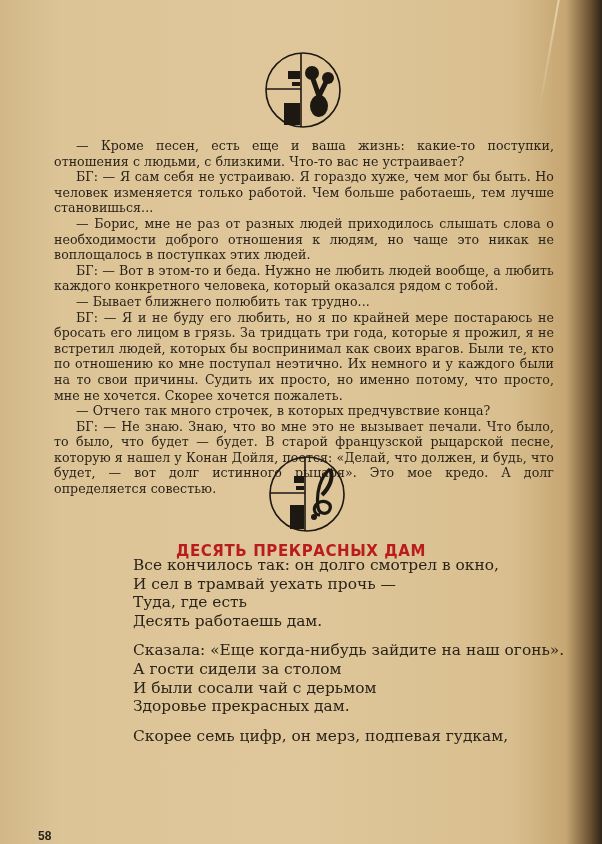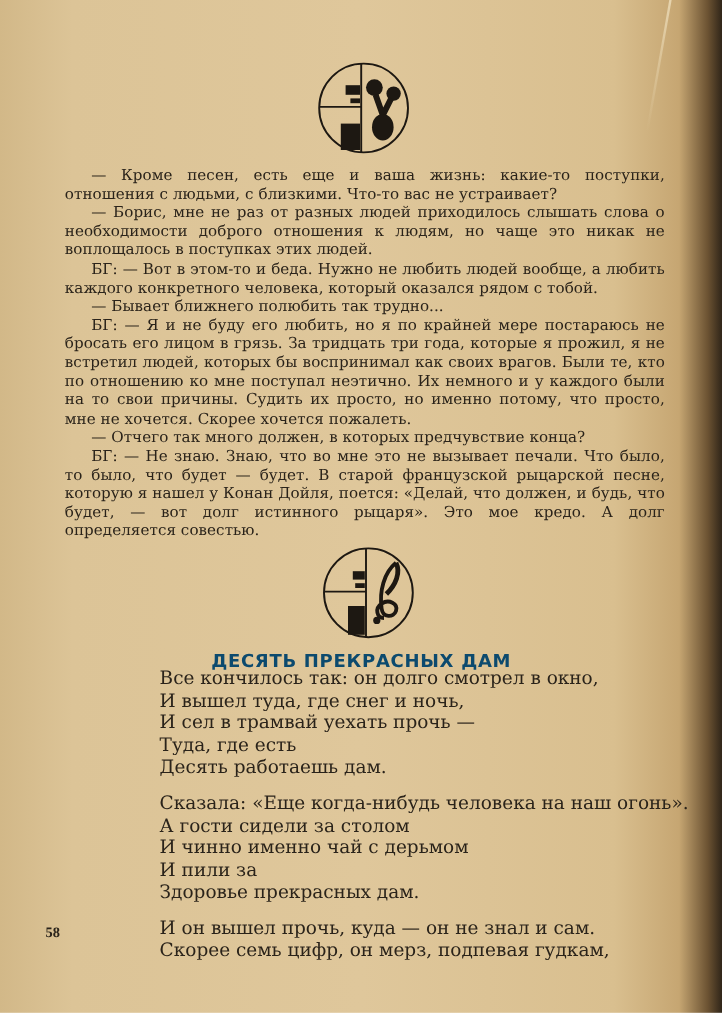--- a/index.html
+++ b/index.html
@@ -6,25 +6,25 @@
   body{width:602px;height:844px;overflow:hidden;position:relative;
     background:linear-gradient(90deg,#d2b888 0%,#dcc497 10%,#dfc79b 50%,#d9bf8f 85%,#c6a672 94%,#6b5232 98%,#2e2418 100%);
     font-family:"DejaVu Serif","Liberation Serif",serif;color:#2a231a;}
   .page{position:absolute;left:0;top:0;width:602px;height:844px;}
   .crease{position:absolute;left:548px;top:0;width:2px;height:110px;background:linear-gradient(180deg,#f3e6c6,rgba(243,230,198,0));transform:skewX(-10deg);opacity:.7;}
   .emblem{position:absolute;}
   .emblem svg{display:block;}
   .prose{position:absolute;left:54px;top:138px;width:500px;font-size:12.6px;line-height:15.6px;letter-spacing:.05px;}
   .prose p{margin:0;text-align:justify;text-align-last:left;}
   .prose p.ind{text-indent:22px;}
-  .title{position:absolute;left:0;width:602px;top:542px;text-align:center;font-family:"DejaVu Sans","Liberation Sans",sans-serif;font-weight:bold;font-size:15px;letter-spacing:.6px;color:#0c4a6e;}
+  .title{position:absolute;left:0;width:602px;top:542px;text-align:center;font-family:"DejaVu Sans","Liberation Sans",sans-serif;font-weight:bold;font-size:15px;letter-spacing:.6px;color:#b91c1c;}
   .poem{position:absolute;left:133px;top:556px;font-size:15.4px;line-height:18.6px;}
   .poem .stanza{margin-bottom:11px;}
   .poem .line{white-space:nowrap;}
-  .pagenum{position:absolute;left:38px;top:770px;font-family:Liberation Serif, serif;font-weight:bold;font-size:12px;}
+  .pagenum{position:absolute;left:38px;top:829px;font-family:Liberation Sans, sans-serif;font-weight:bold;font-size:12px;}
 </style>
 </head>
 <body>
 
 <div class="page">
   <div class="crease"></div>
 
   <div class="emblem" style="left:264px;top:51px;">
     <svg width="78" height="78" viewBox="0 0 78 78">
       <circle cx="39" cy="39" r="37" fill="none" stroke="#1d1812" stroke-width="1.6"></circle>
@@ -35,25 +35,26 @@
       <rect x="20" y="52" width="16" height="22" fill="#1d1812"></rect>
       <circle cx="48" cy="22" r="7" fill="#1d1812"></circle>
       <circle cx="64" cy="27" r="6" fill="#1d1812"></circle>
       <path d="M49 28 L55 45 L62 31" stroke="#1d1812" stroke-width="5" fill="none"></path>
       <ellipse cx="55" cy="55" rx="9" ry="11" fill="#1d1812"></ellipse>
     </svg>
   </div>
 
   <div class="prose">
     <p class="ind">— Кроме песен, есть еще и ваша жизнь: какие-то поступки, отношения с людьми, с близкими. Что-то вас не устраивает?</p>
+    <p class="ind">БГ: — Я сам себя не устраиваю. Я гораздо хуже, чем мог бы быть. Но человек изменяется только работой. Чем больше работаешь, тем лучше становишься...</p>
     <p class="ind">— Борис, мне не раз от разных людей приходилось слышать слова о необходимости доброго отношения к людям, но чаще это никак не воплощалось в поступках этих людей.</p>
     <p class="ind">БГ: — Вот в этом-то и беда. Нужно не любить людей вообще, а любить каждого конкретного человека, который оказался рядом с тобой.</p>
     <p class="ind">— Бывает ближнего полюбить так трудно...</p>
     <p class="ind">БГ: — Я и не буду его любить, но я по крайней мере постараюсь не бросать его лицом в грязь. За тридцать три года, которые я прожил, я не встретил людей, которых бы воспринимал как своих врагов. Были те, кто по отношению ко мне поступал неэтично. Их немного и у каждого были на то свои причины. Судить их просто, но именно потому, что просто, мне не хочется. Скорее хочется пожалеть.</p>
-    <p class="ind">— Отчего так много должен, в которых предчувствие конца?</p>
+    <p class="ind">— Отчего так много строчек, в которых предчувствие конца?</p>
     <p class="ind">БГ: — Не знаю. Знаю, что во мне это не вызывает печали. Что было, то было, что будет — будет. В старой французской рыцарской песне, которую я нашел у Конан Дойля, поется: «Делай, что должен, и будь, что будет, — вот долг истинного рыцаря». Это мое кредо. А долг определяется совестью.</p>
   </div>
 
   <div class="emblem" style="left:268px;top:455px;">
     <svg width="78" height="78" viewBox="0 0 78 78">
       <circle cx="39" cy="39" r="37" fill="none" stroke="#1d1812" stroke-width="1.6"></circle>
       <line x1="37" y1="2" x2="37" y2="76" stroke="#1d1812" stroke-width="1.6"></line>
       <line x1="2" y1="38" x2="37" y2="38" stroke="#1d1812" stroke-width="1.4"></line>
       <rect x="26" y="21" width="10" height="7" fill="#1d1812"></rect>
       <rect x="28" y="31" width="8" height="4" fill="#1d1812"></rect>
@@ -62,32 +63,29 @@
       <path d="M62 14 C66 22 62 32 54 40" stroke="#1d1812" stroke-width="4" fill="none"></path>
       <circle cx="46" cy="62" r="3" fill="#1d1812"></circle>
     </svg>
   </div>
 
   <div class="title">ДЕСЯТЬ ПРЕКРАСНЫХ ДАМ</div>
 
   <div class="poem">
     <div class="stanza" style="margin-top:0">
       <div class="line">Все кончилось так: он долго смотрел в окно,</div>
-      <div class="line">И вышел туда, где снег и ночь,</div>
       <div class="line">И сел в трамвай уехать прочь —</div>
       <div class="line">Туда, где есть</div>
       <div class="line">Десять работаешь дам.</div>
     </div>
     <div class="stanza">
-      <div class="line">Сказала: «Еще когда-нибудь человека на наш огонь».</div>
+      <div class="line">Сказала: «Еще когда-нибудь зайдите на наш огонь».</div>
       <div class="line">А гости сидели за столом</div>
-      <div class="line">И чинно именно чай с дерьмом</div>
-      <div class="line">И пили за</div>
+      <div class="line">И были сосали чай с дерьмом</div>
       <div class="line">Здоровье прекрасных дам.</div>
     </div>
     <div class="stanza">
-      <div class="line">И он вышел прочь, куда — он не знал и сам.</div>
       <div class="line">Скорее семь цифр, он мерз, подпевая гудкам,</div>
     </div>
   </div>
 
   <div class="pagenum">58</div>
 </div>
 
 </body></html>

